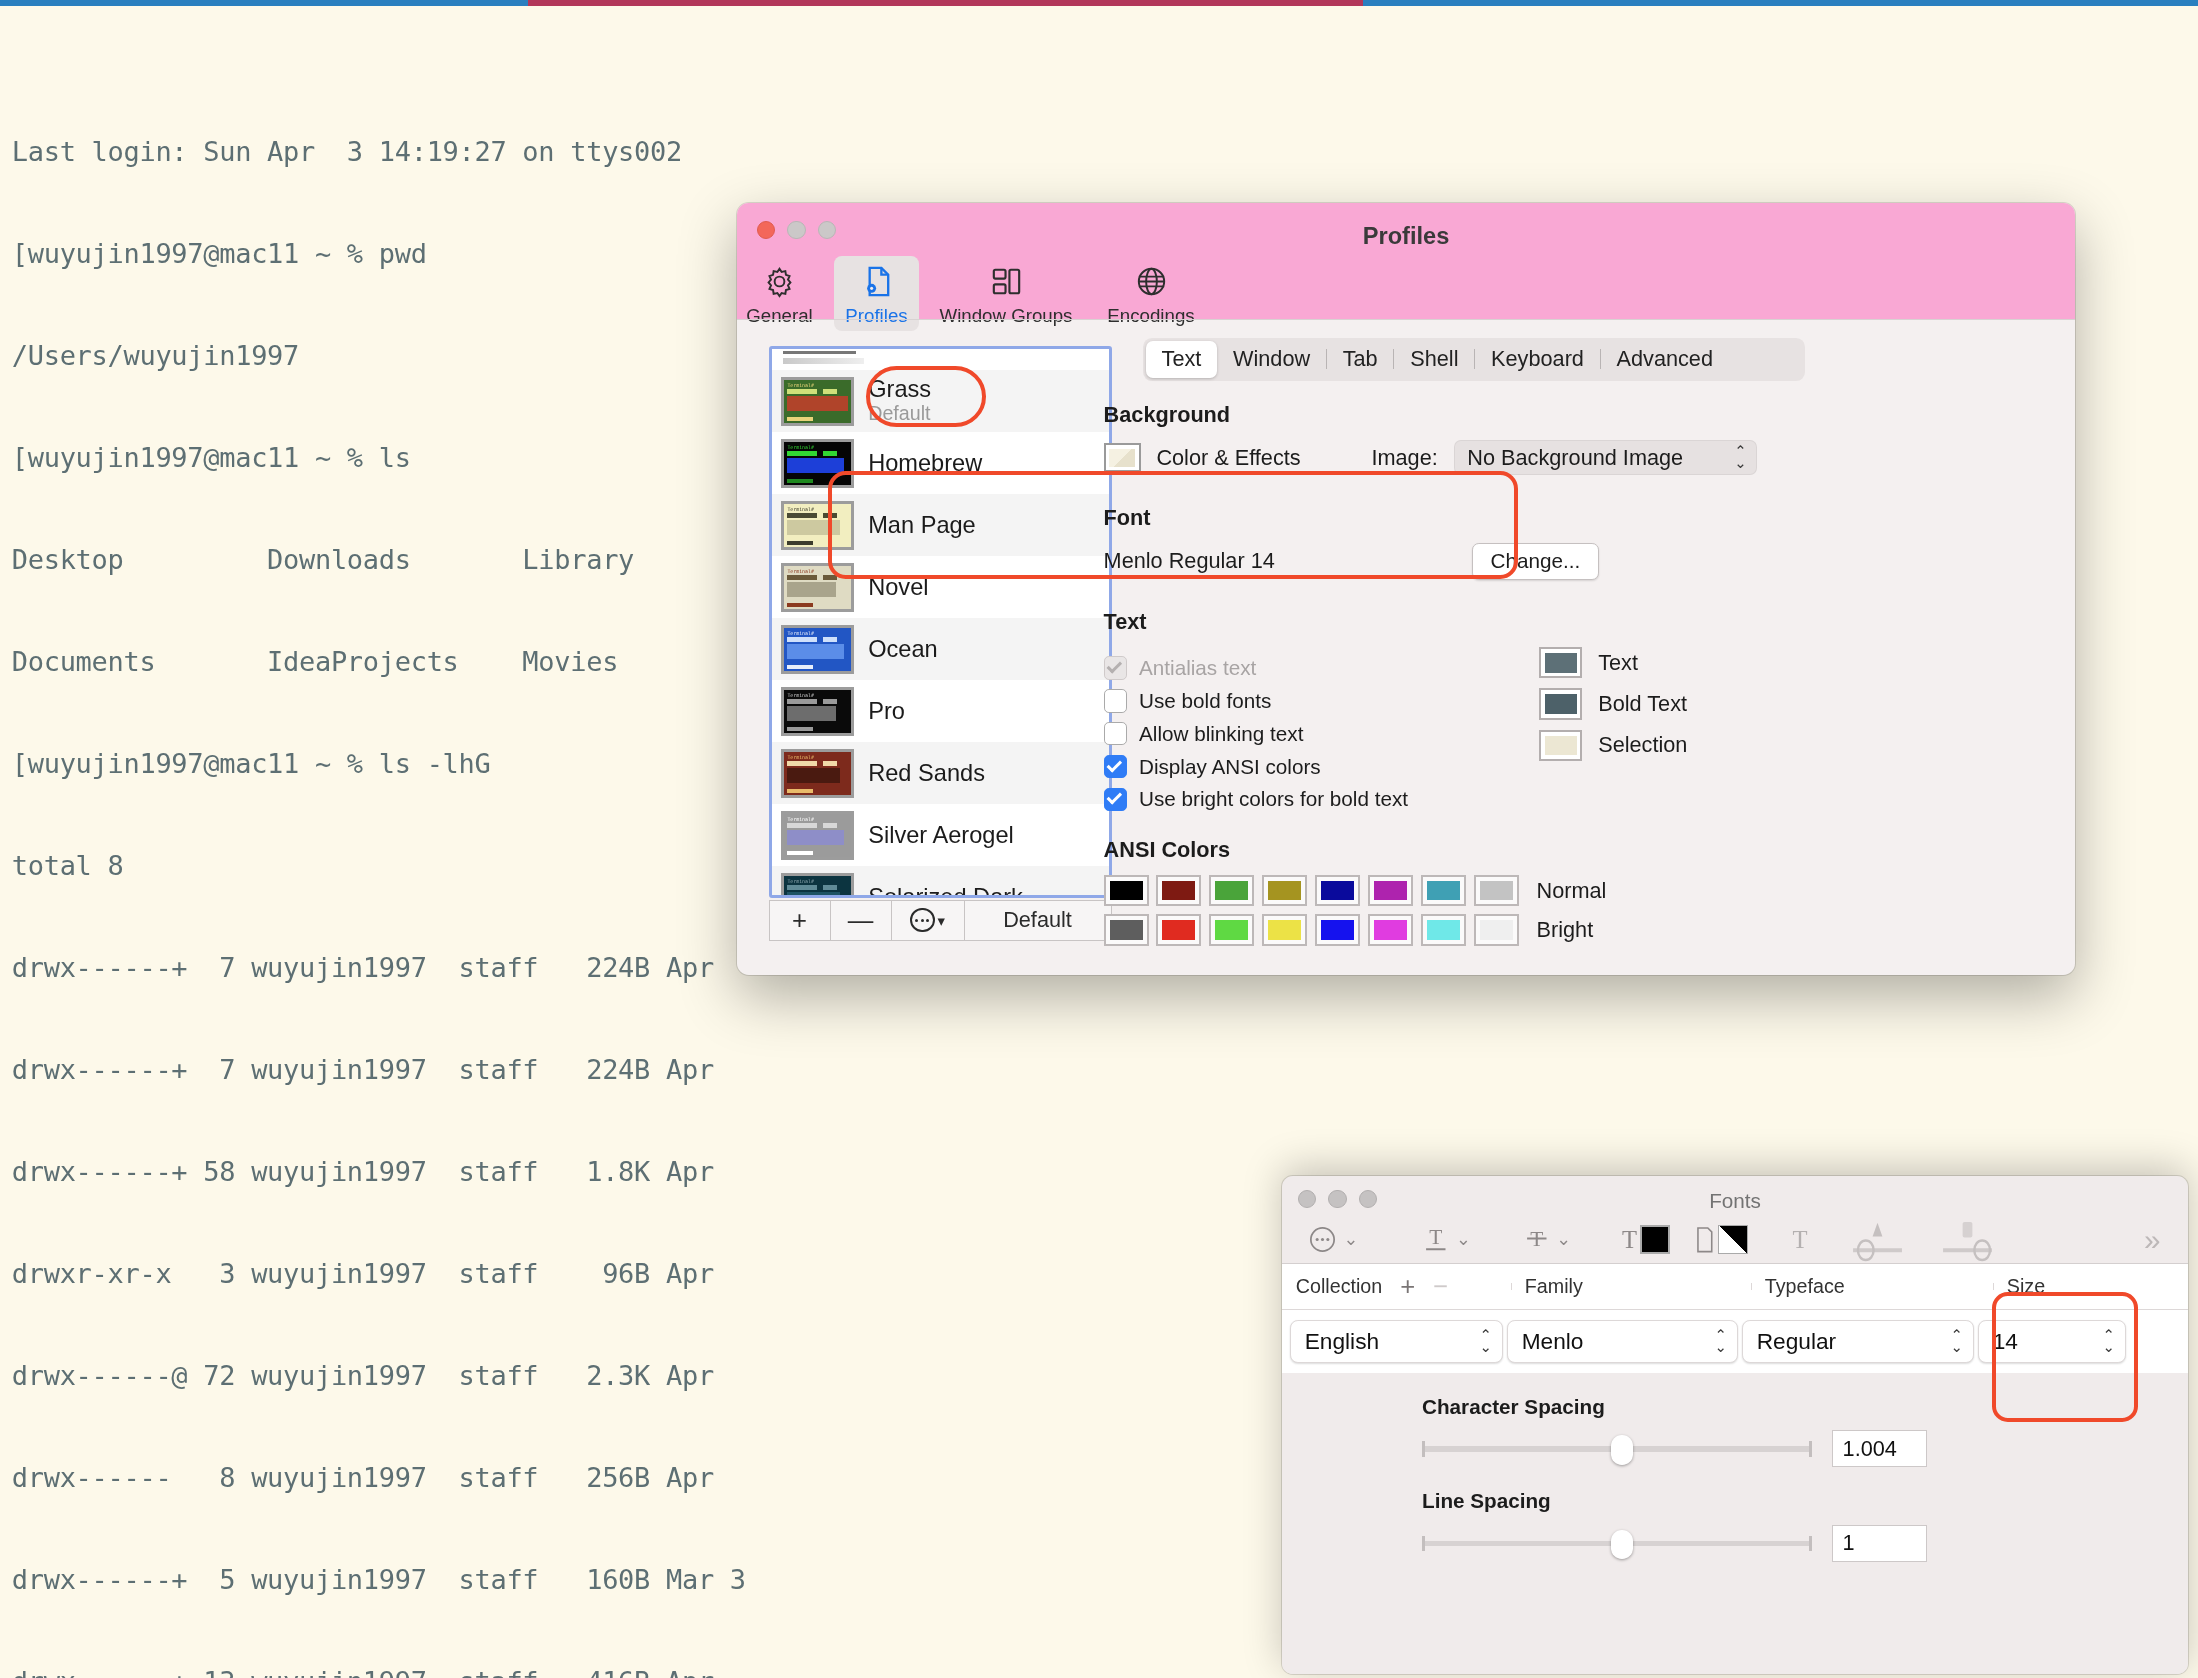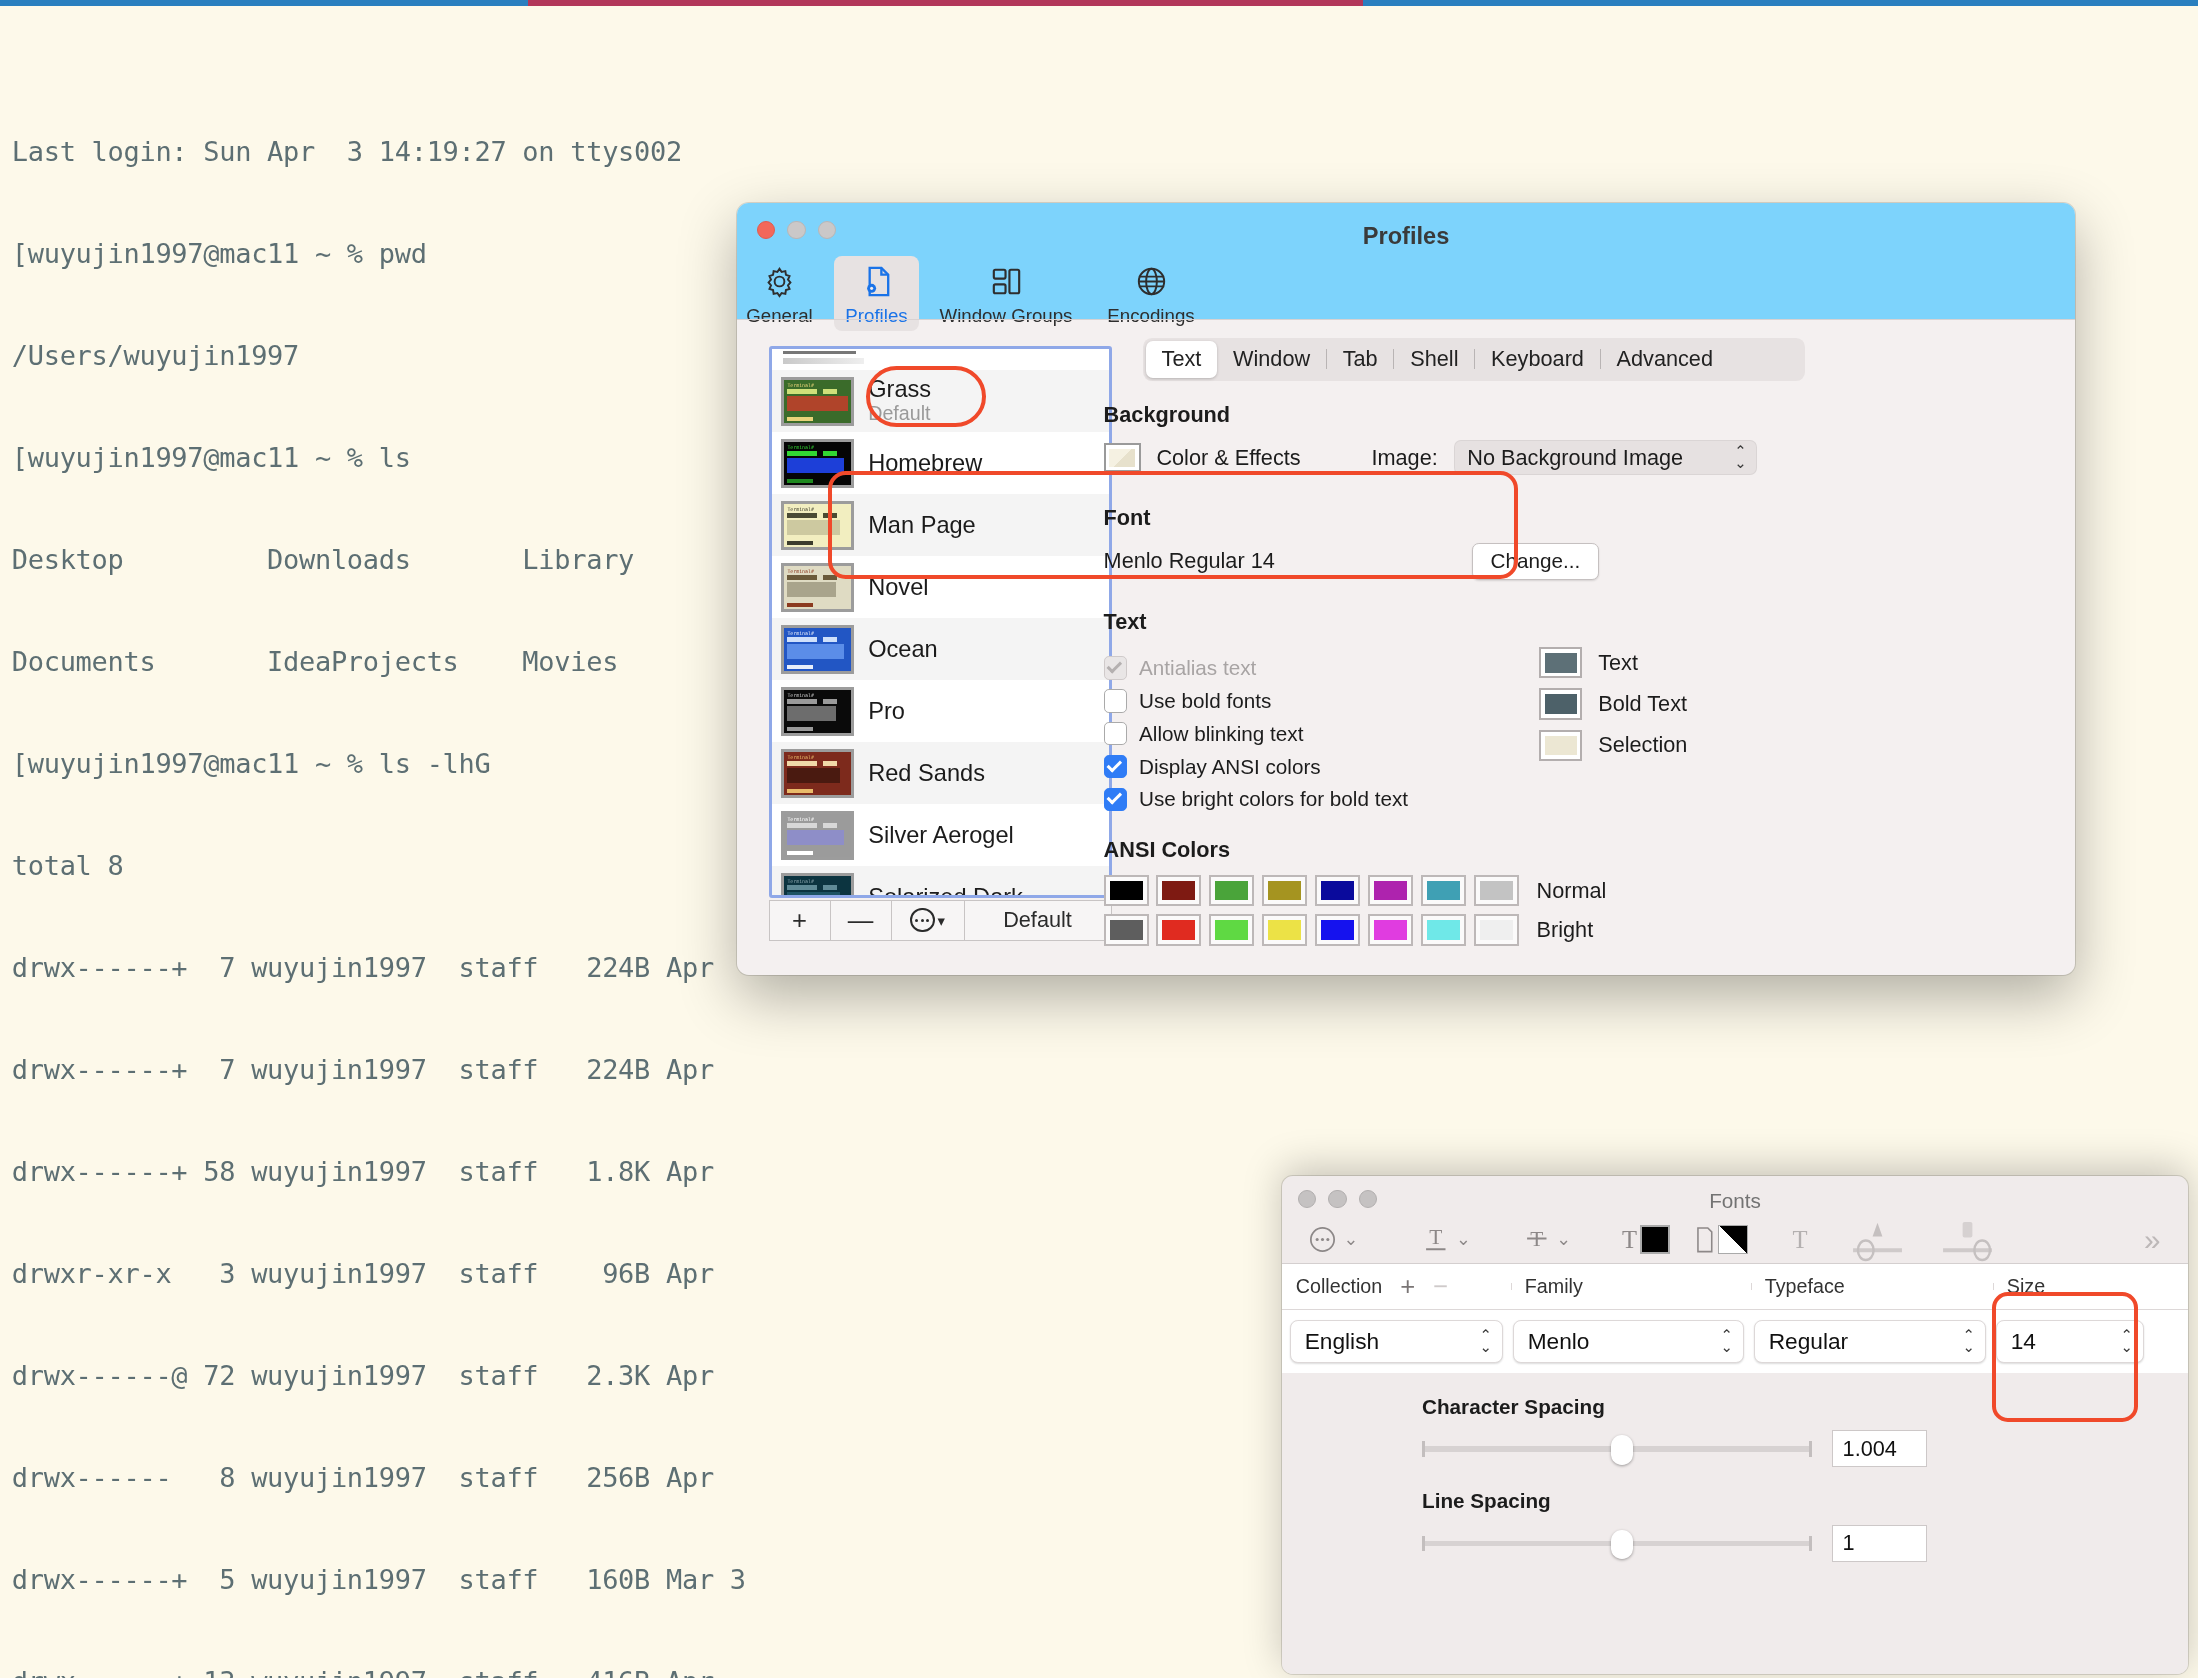--- a/index.html
+++ b/index.html
@@ -54,21 +54,21 @@
   .term-line { height: 34px; }
 
   
   .prefs {
     position: absolute; left: 737px; top: 203px; width: 1338px; height: 772px;
     background: #f4f0f0;
     border-radius: 11.8px;
     box-shadow: 0 21.7px 59px rgba(0,0,0,0.30), 0 0 0 1px rgba(0,0,0,0.12);
     overflow: hidden;
   }
-  .prefs-head { position: relative; height: 116px; background: #7dd3fc; }
+  .prefs-head { position: relative; height: 116px; background: #f9a8d4; }
   .prefs-traffic { position:absolute; left: 19.7px; top: 17.7px; display:flex; gap:11.8px; }
   .tl-r { width: 18.7px; height: 18.7px; border-radius:50%; background:#f3675a; border:1px solid #df5c50; }
   .tl-g { width: 18.7px; height: 18.7px; border-radius:50%; background:#cbc8c8; border:1px solid #b9b6b6; }
   .prefs-title {
     position:absolute; left:0; right:0; top: 19.7px; text-align:center;
     font-size: 23.6px; font-weight: bold; color: #3a3a3a;
   }
   .tabbar { position:absolute; left:0; right:0; top: 53px; display:flex; gap: 12px; }
   .tbtn {
     width: 85px; padding: 5.9px 0 3.9px; display:flex; flex-direction:column; align-items:center; gap:3.9px;
@@ -190,21 +190,21 @@
   .fonts-traffic { position:absolute; left:15.8px; top:13.8px; display:flex; gap:11.8px; }
   .tl-gr { width:18.7px;height:18.7px;border-radius:50%;background:#c5c2c2;border:1px solid #b2afaf; }
   .fonts-tools { position:absolute; left:0; right:0; top: 41px; display:flex; align-items:center; padding: 0 13.8px; }
   .ftool { display:flex; align-items:center; gap:4.9px; color:#8d8888; font-size: 24.6px; }
 
   .fcols { display:flex; height: 47px; background:#fff; border-top:1px solid #d4cfcf; border-bottom:1px solid #ddd8d8;
            align-items:center; font-size: 19.7px; color:#333; }
   .fcol { padding-left: 13.8px; display:flex; align-items:center; gap:18px; position:relative; }
   .fcol + .fcol::before { content:""; position:absolute; left:0; top:7.9px; bottom:7.9px; width:1px; background:#ddd8d8; }
 
-  .fselrow { display:flex; height: 63px; background:#fff; align-items:center; padding: 0 0 0 7.9px; gap: 10px; }
+  .fselrow { display:flex; height: 63px; background:#fff; align-items:center; padding: 0 0 0 7.9px; gap: 4px; }
   .fsel {
     height: 43px; border-radius:7.9px; background:#fff; border:1px solid #ddd8d8;
     box-shadow: 0 1px 2px rgba(0,0,0,.14); display:flex; align-items:center; justify-content:space-between;
     padding: 0 9.9px 0 13.8px; font-size: 22.7px; color:#111; cursor:pointer;
   }
   .fonts-bottom { background:#f0ebeb; height: 100%; padding: 21.7px 0 0 0; }
   .spacing-lbl { font-size: 20.7px; font-weight:bold; color:#1c1c1c; margin-left: 140px; }
   .sliderrow { display:flex; align-items:center; margin: 11.8px 0 0 140px; gap: 19.7px; }
   .track { width: 390px; height: 5.9px; background:#d7d2d2; border-radius:3px; position:relative; }
   .track::before, .track::after {

